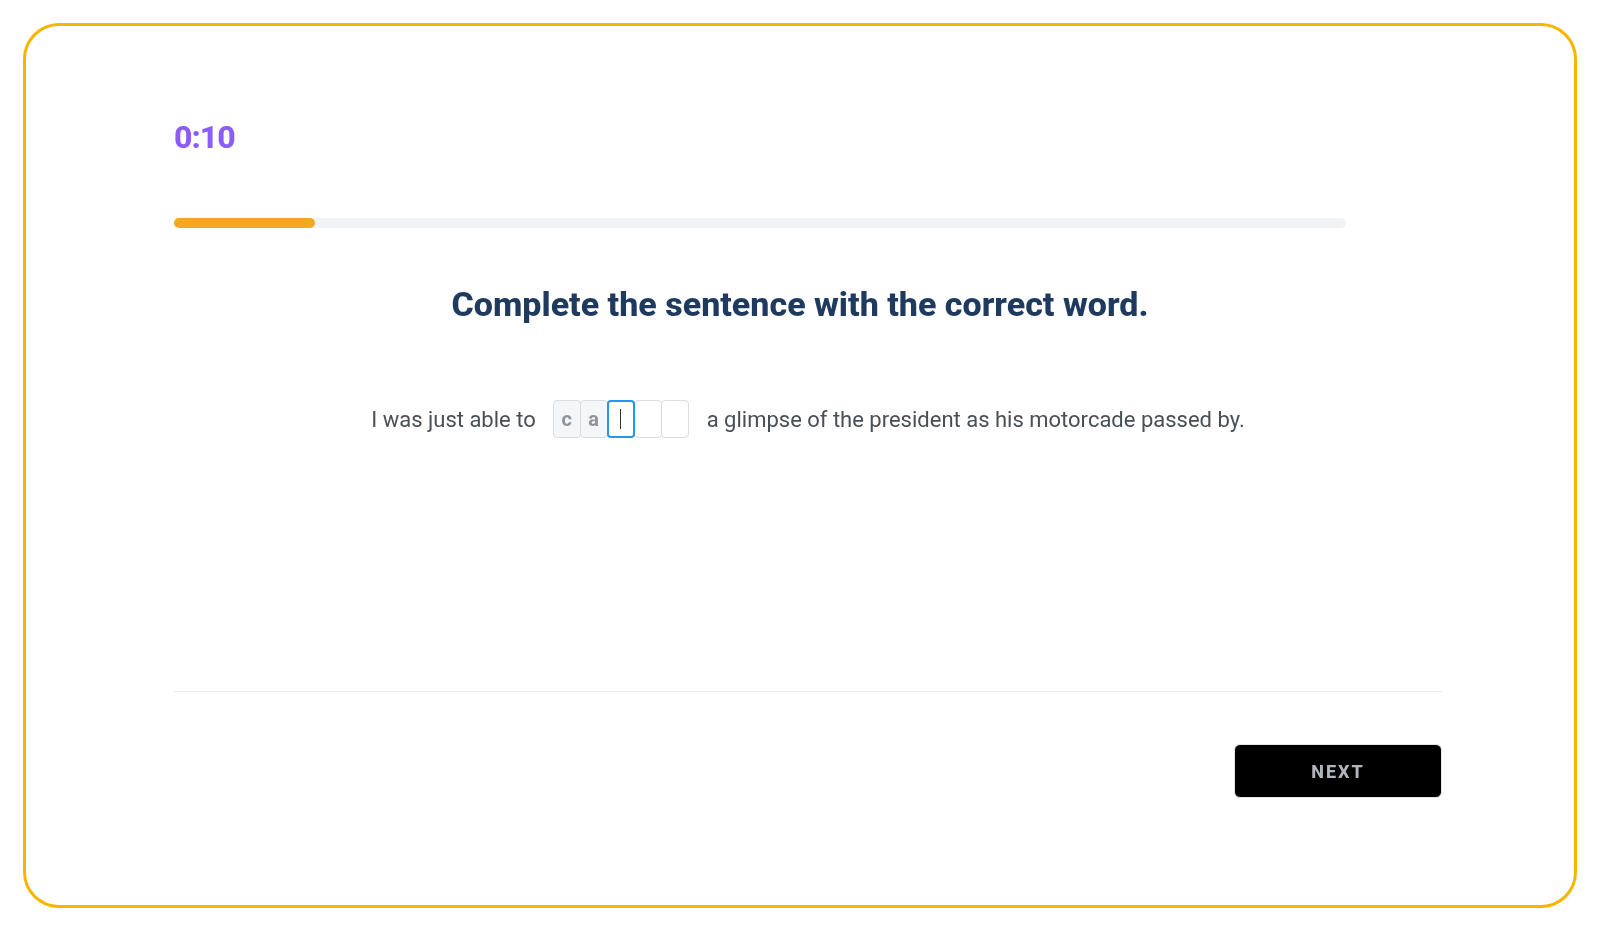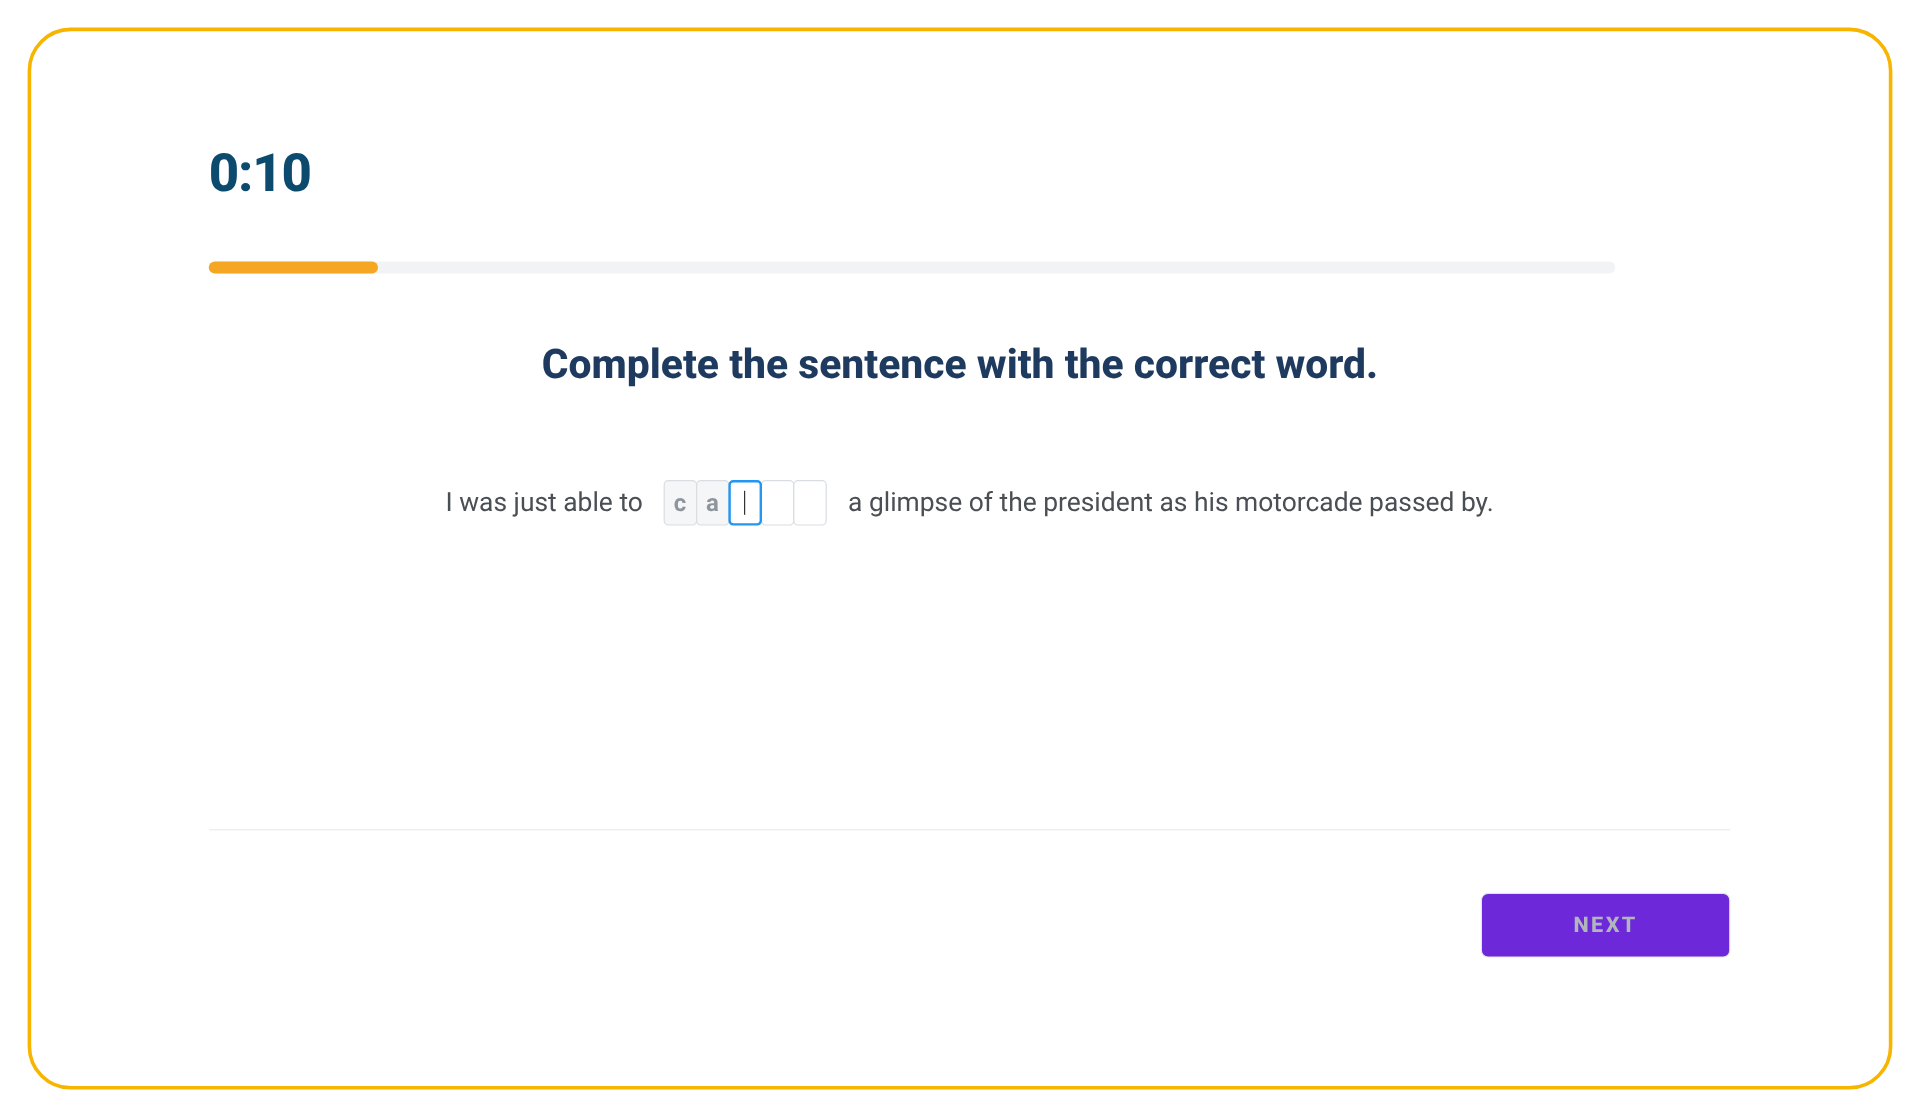--- a/index.html
+++ b/index.html
@@ -18,23 +18,23 @@
     width: 1554px;
     height: 885px;
     border: 3px solid #f7b500;
     border-radius: 36px;
     background: #ffffff;
   }
   .timer {
     position: absolute;
     left: 148px;
     top: 92px;
-    font-size: 44px;
+    font-size: 32px;
     font-weight: 800;
-    color: #0c4a6e;
+    color: #8b5cf6;
     letter-spacing: -1px;
   }
   .progress-track {
     position: absolute;
     left: 148px;
     top: 192px;
     width: 1172px;
     height: 10px;
     background: #f2f3f5;
     border-radius: 5px;
@@ -111,21 +111,21 @@
     background: #ececec;
   }
   .next-btn {
     position: absolute;
     right: 132px;
     top: 718px;
     width: 208px;
     height: 54px;
     border: 1px solid #e3e6e9;
     border-radius: 6px;
-    background: #6d28d9;
+    background: #000000;
     color: #b0b6bc;
     font-size: 18px;
     font-weight: 800;
     letter-spacing: 2px;
     display: flex;
     align-items: center;
     justify-content: center;
     cursor: pointer;
   }
 </style>

